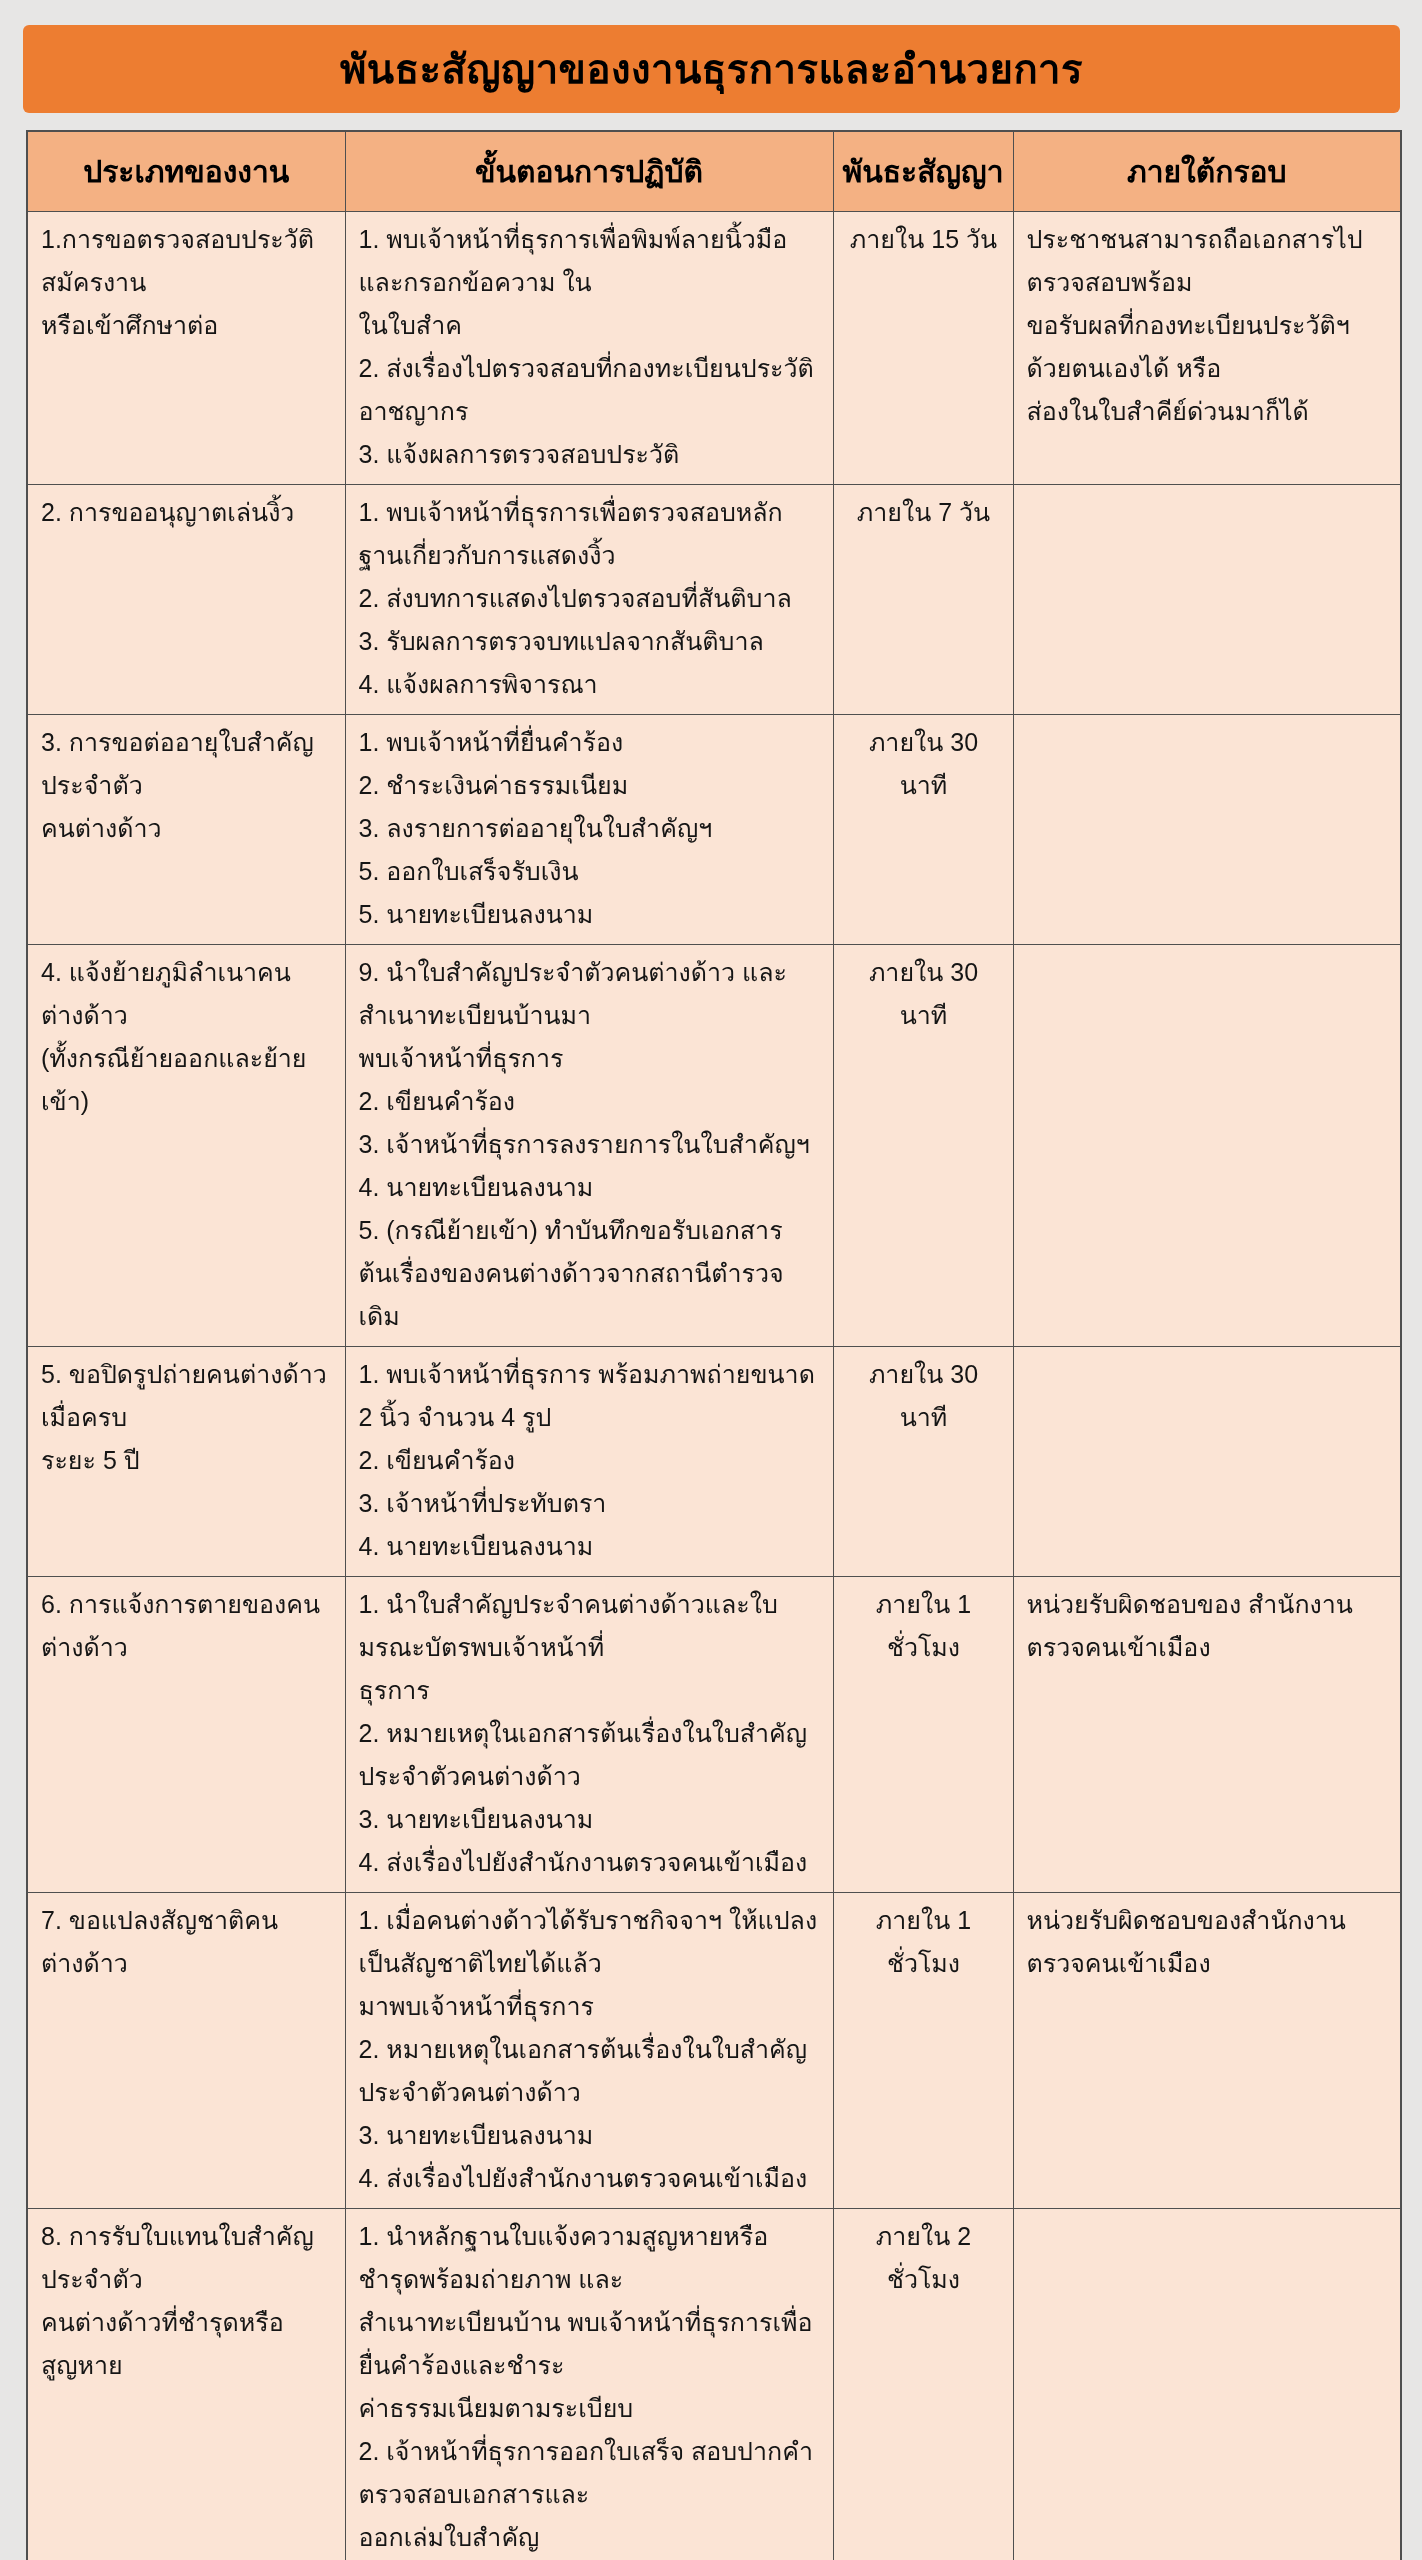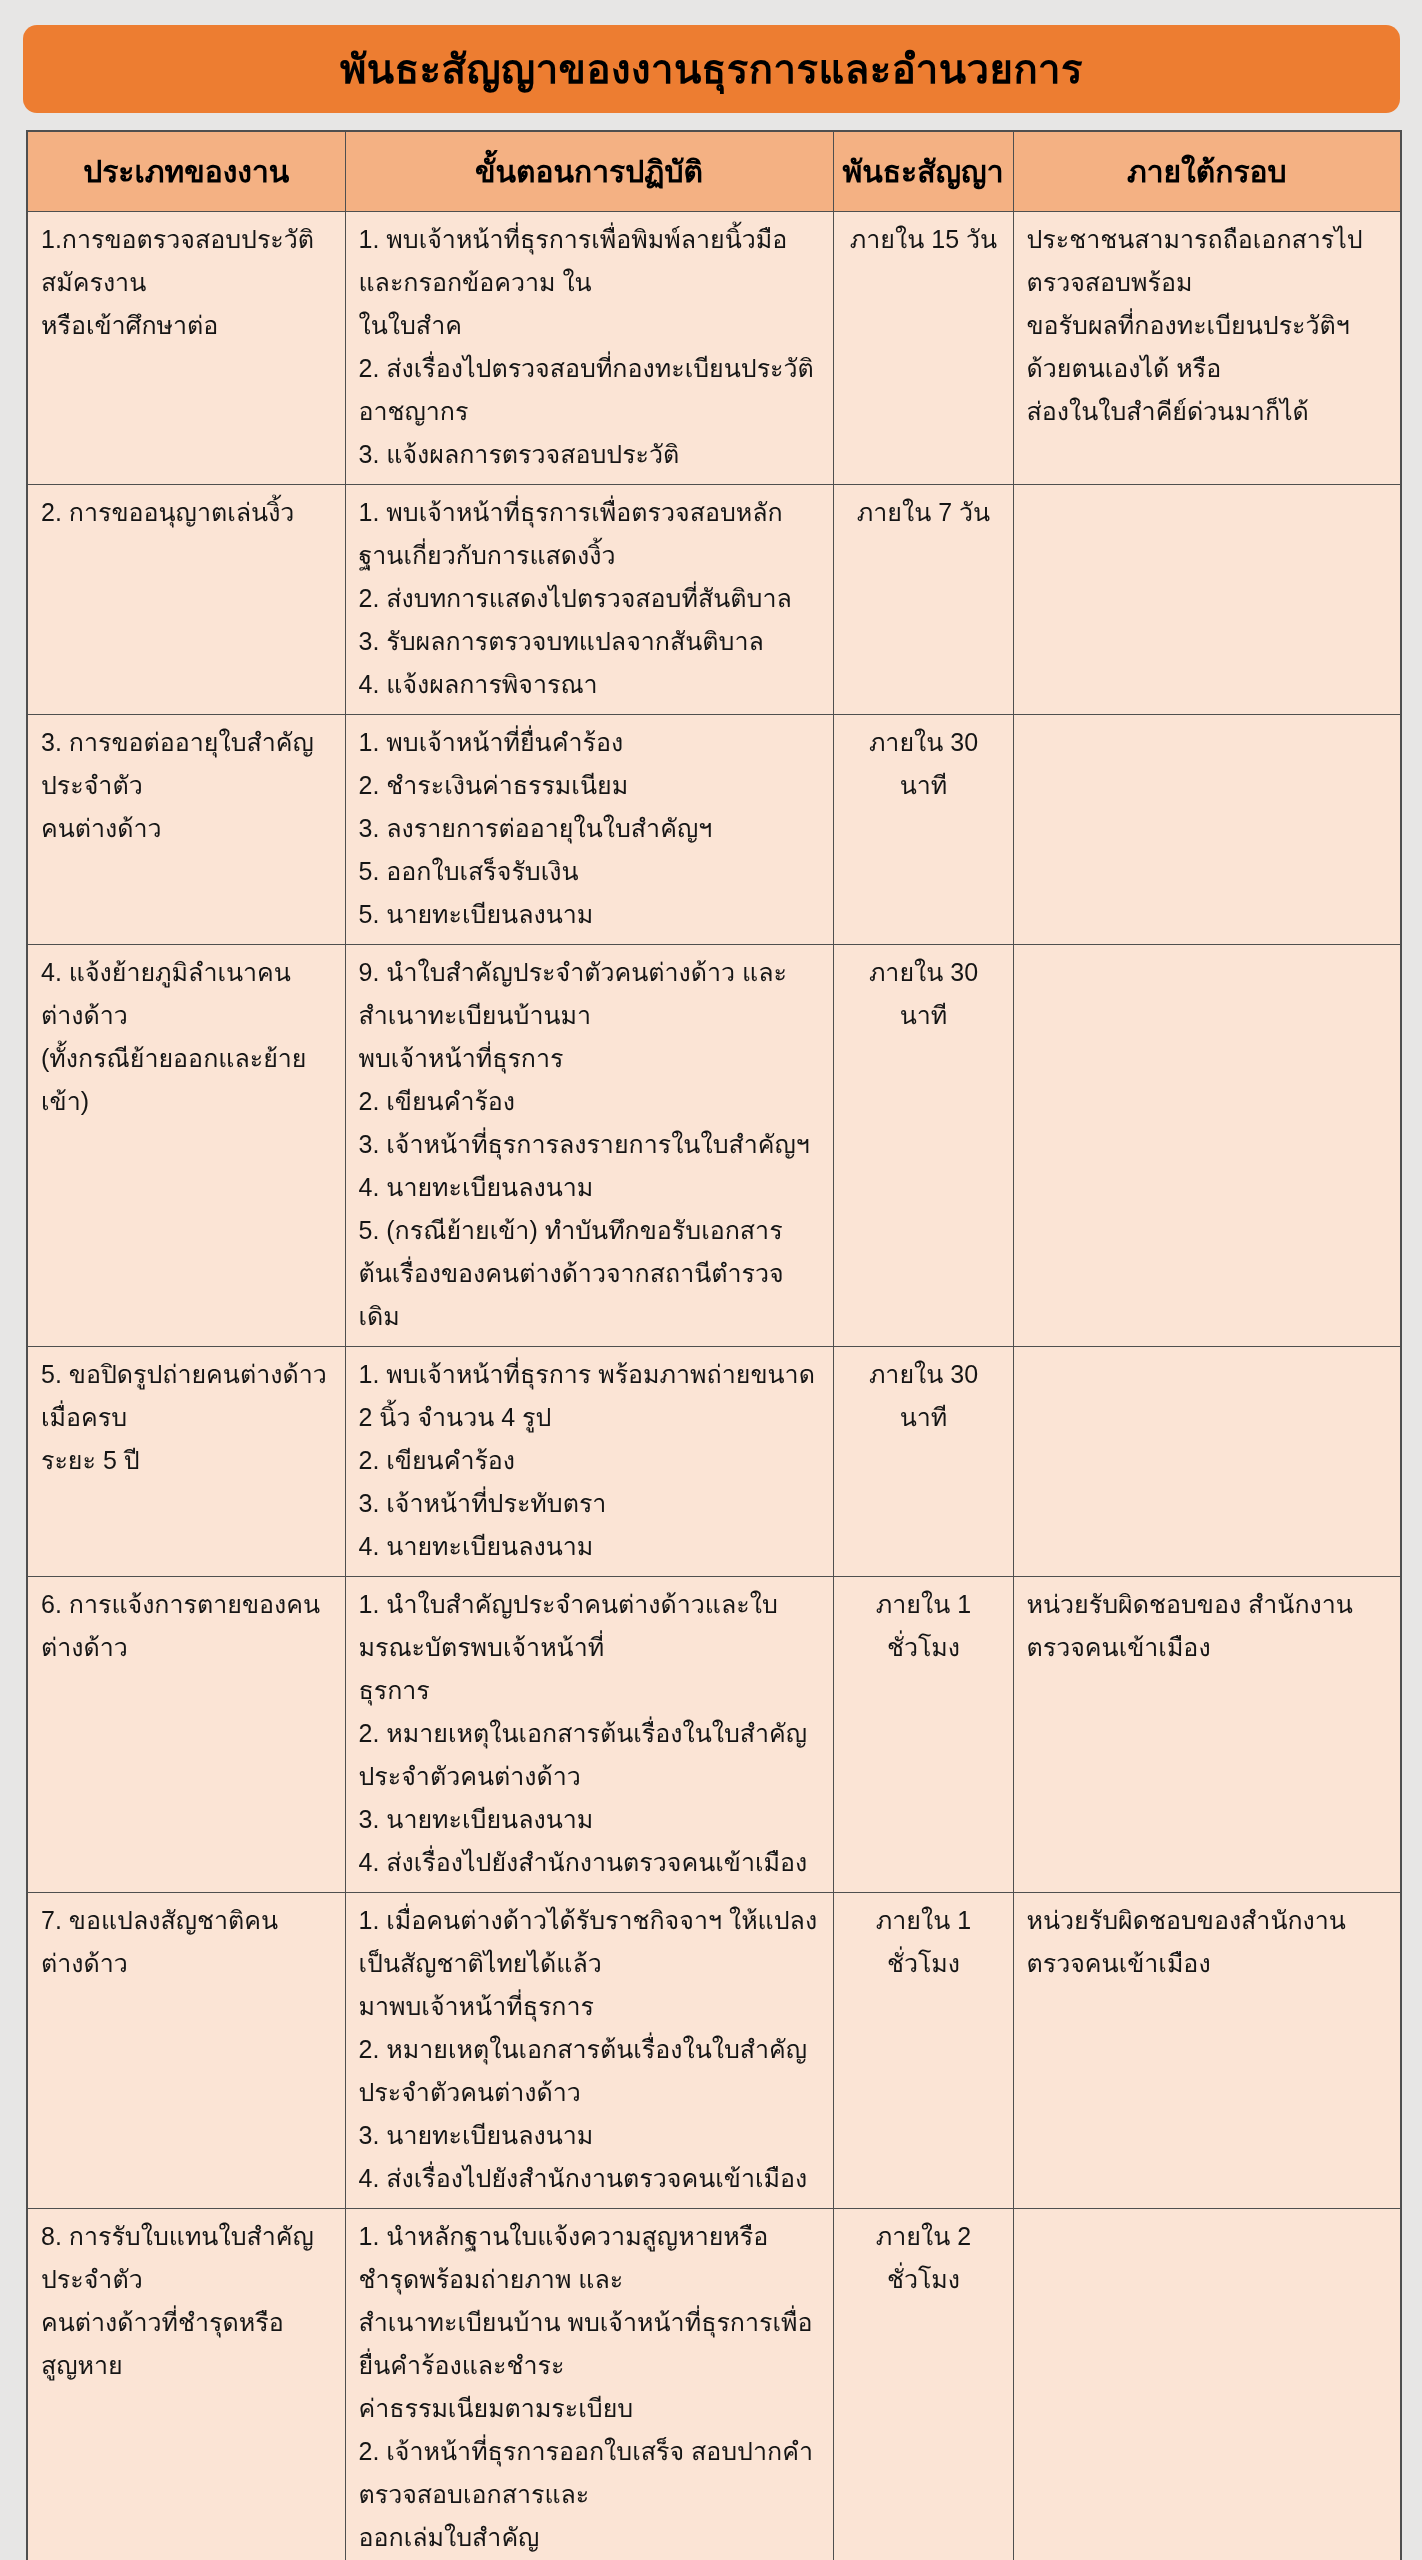--- a/index.html
+++ b/index.html
@@ -21,21 +21,21 @@
     width:1422px;
     height:2560px;
     padding:25px 22px 0 23px;
     background:var(--page-bg);
     overflow:hidden;
   }
   .banner{
     width:1377px;
     height:88px;
     background:var(--banner);
-    border-radius:14px;
+    border-radius:6px;
     display:flex;
     align-items:center;
     justify-content:center;
     margin-bottom:17px;
   }
   .banner h1{
     font-size:40px;
     font-weight:bold;
     color:#000;
     letter-spacing:0.5px;

